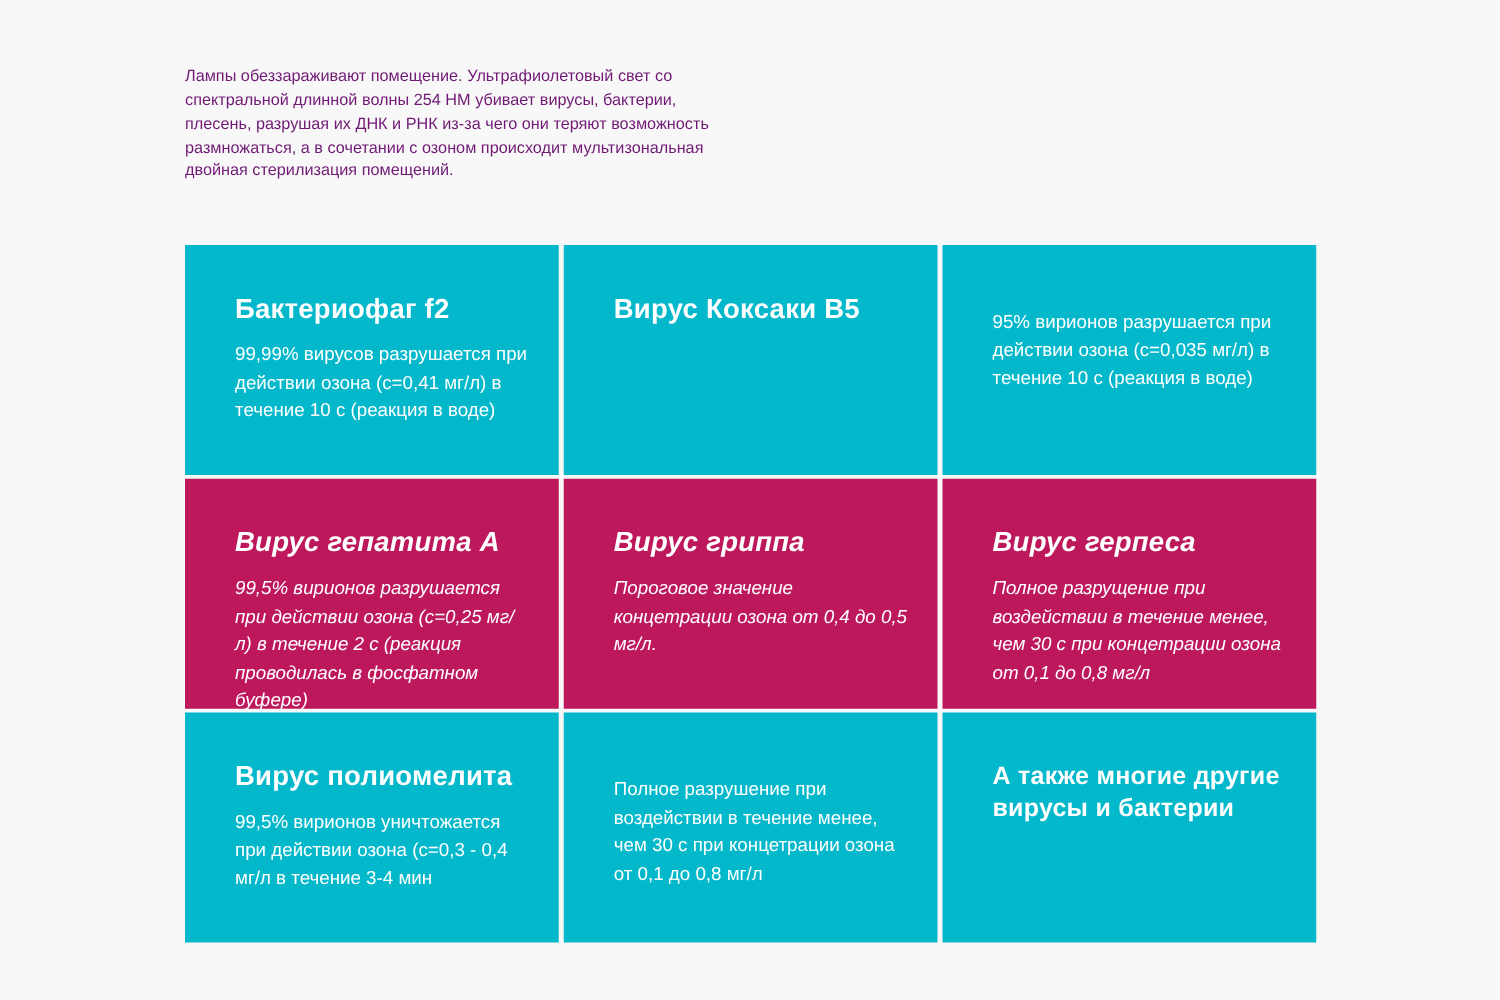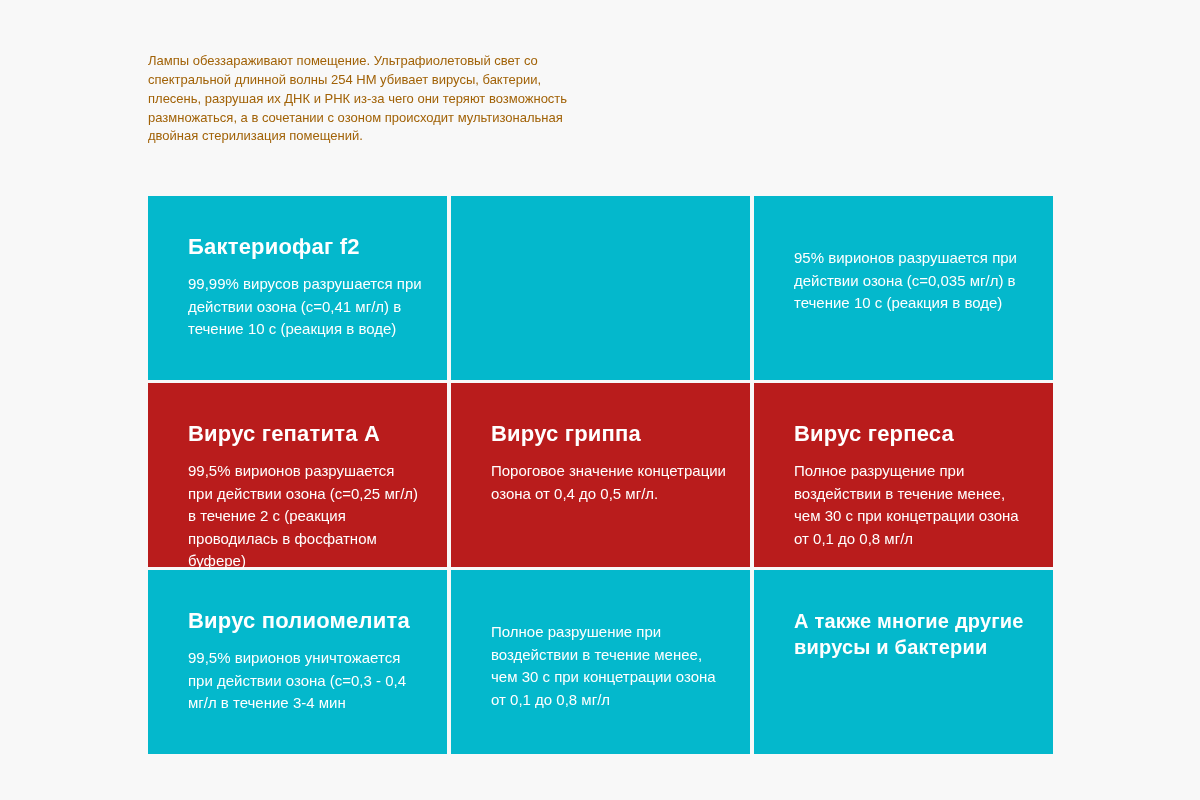--- a/index.html
+++ b/index.html
@@ -19,36 +19,36 @@
     font-weight: bold;
     line-height: 1.32;
     color: #3e4d5c;
     letter-spacing: 0.2px;
   }
   .intro {
     margin-top: 22px;
     max-width: 448px;
     font-size: 13px;
     line-height: 1.45;
-    color: #a16207;
+    color: #701a75;
   }
   .grid {
     margin-top: 50px;
     width: 905px;
     display: grid;
     grid-template-columns: repeat(3, 1fr);
     grid-auto-rows: 184px;
     gap: 3px 4px;
   }
   .card {
     color: #ffffff;
     padding: 38px 24px 24px 40px;
   }
   .card.teal   { background: #04b8cc; }
-  .card.purple { background: #b91c1c; }
+  .card.purple { background: #be185d; font-style: italic; }
   .card-title {
     font-size: 22px;
     font-weight: bold;
     letter-spacing: 0.2px;
   }
   .card-title.large {
     font-size: 20px;
     line-height: 1.3;
     max-width: 240px;
   }
@@ -68,20 +68,21 @@
   <p class="intro">Лампы обеззараживают помещение. Ультрафиолетовый свет со спектральной длинной волны 254 НМ убивает вирусы, бактерии, плесень, разрушая их ДНК и РНК из-за чего они теряют возможность размножаться, а в сочетании с озоном происходит мультизональная двойная стерилизация помещений.</p>
 
   <div class="grid">
 
     <div class="card teal">
       <div class="card-title">Бактериофаг f2</div>
       <div class="card-text">99,99% вирусов разрушается при действии озона (с=0,41 мг/л) в течение 10 с (реакция в воде)</div>
     </div>
 
     <div class="card teal">
+      <div class="card-title">Вирус Коксаки В5</div>
     </div>
 
     <div class="card teal">
       <div class="card-text">95% вирионов разрушается при действии озона (с=0,035 мг/л) в течение 10 с (реакция в воде)</div>
     </div>
 
     <div class="card purple">
       <div class="card-title">Вирус гепатита А</div>
       <div class="card-text">99,5% вирионов разрушается при действии озона (с=0,25 мг/л) в течение 2 с (реакция проводилась в фосфатном буфере)</div>
     </div>

